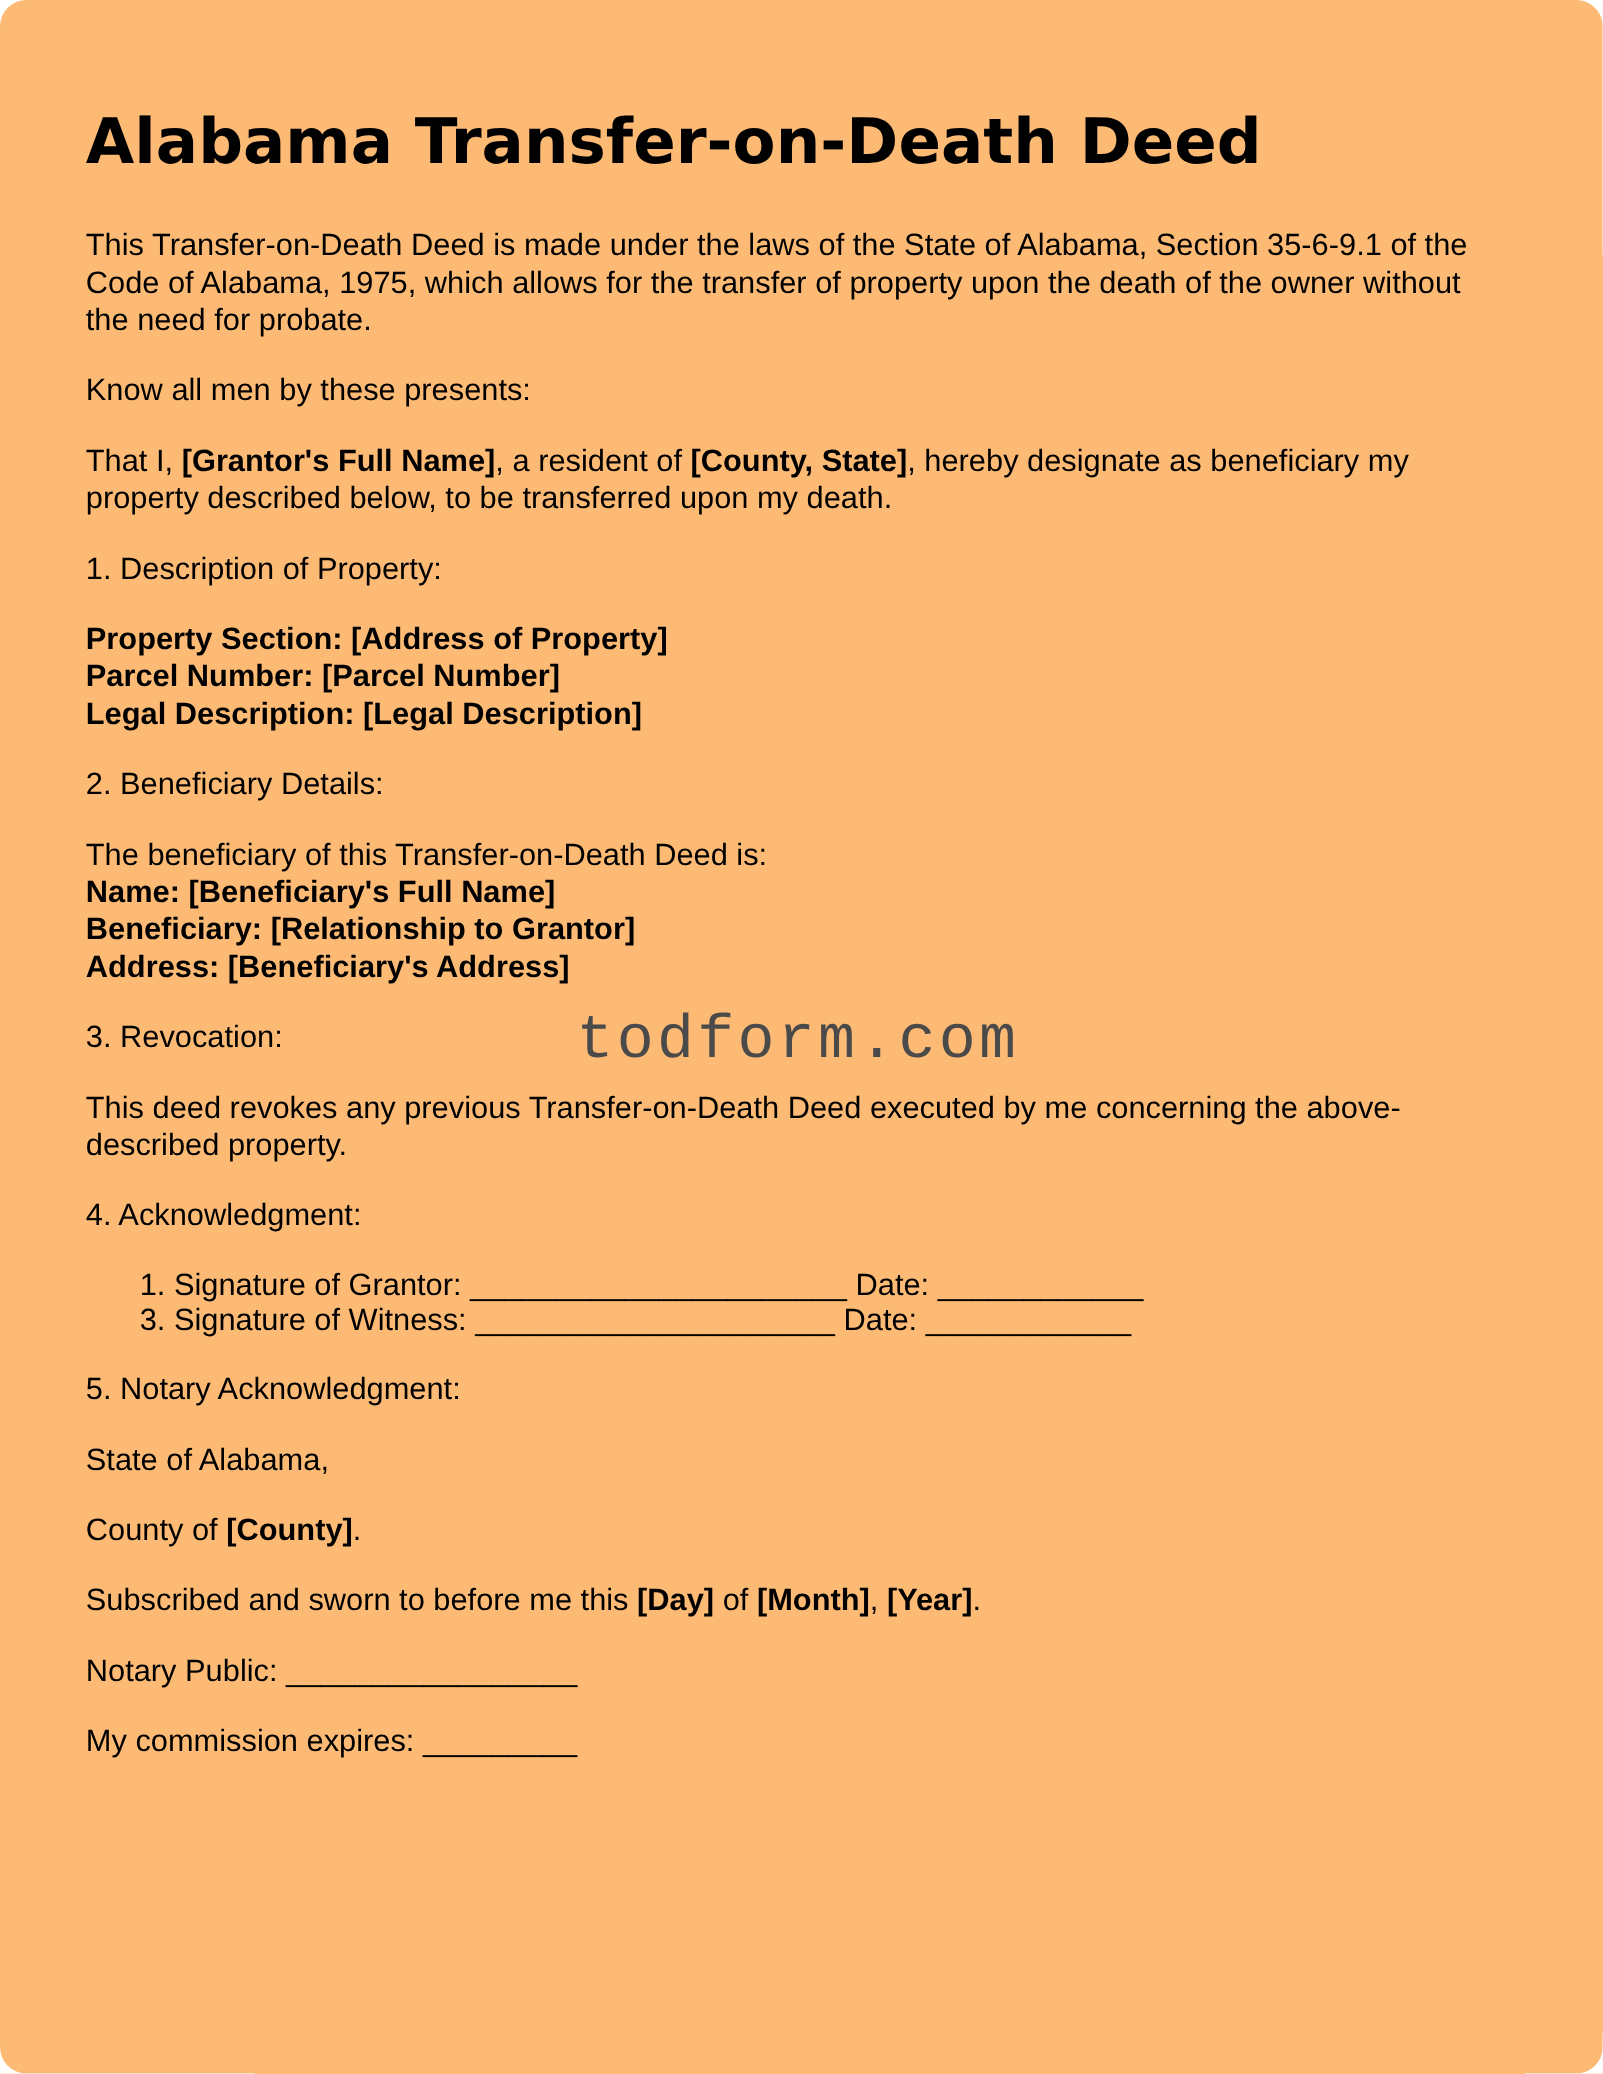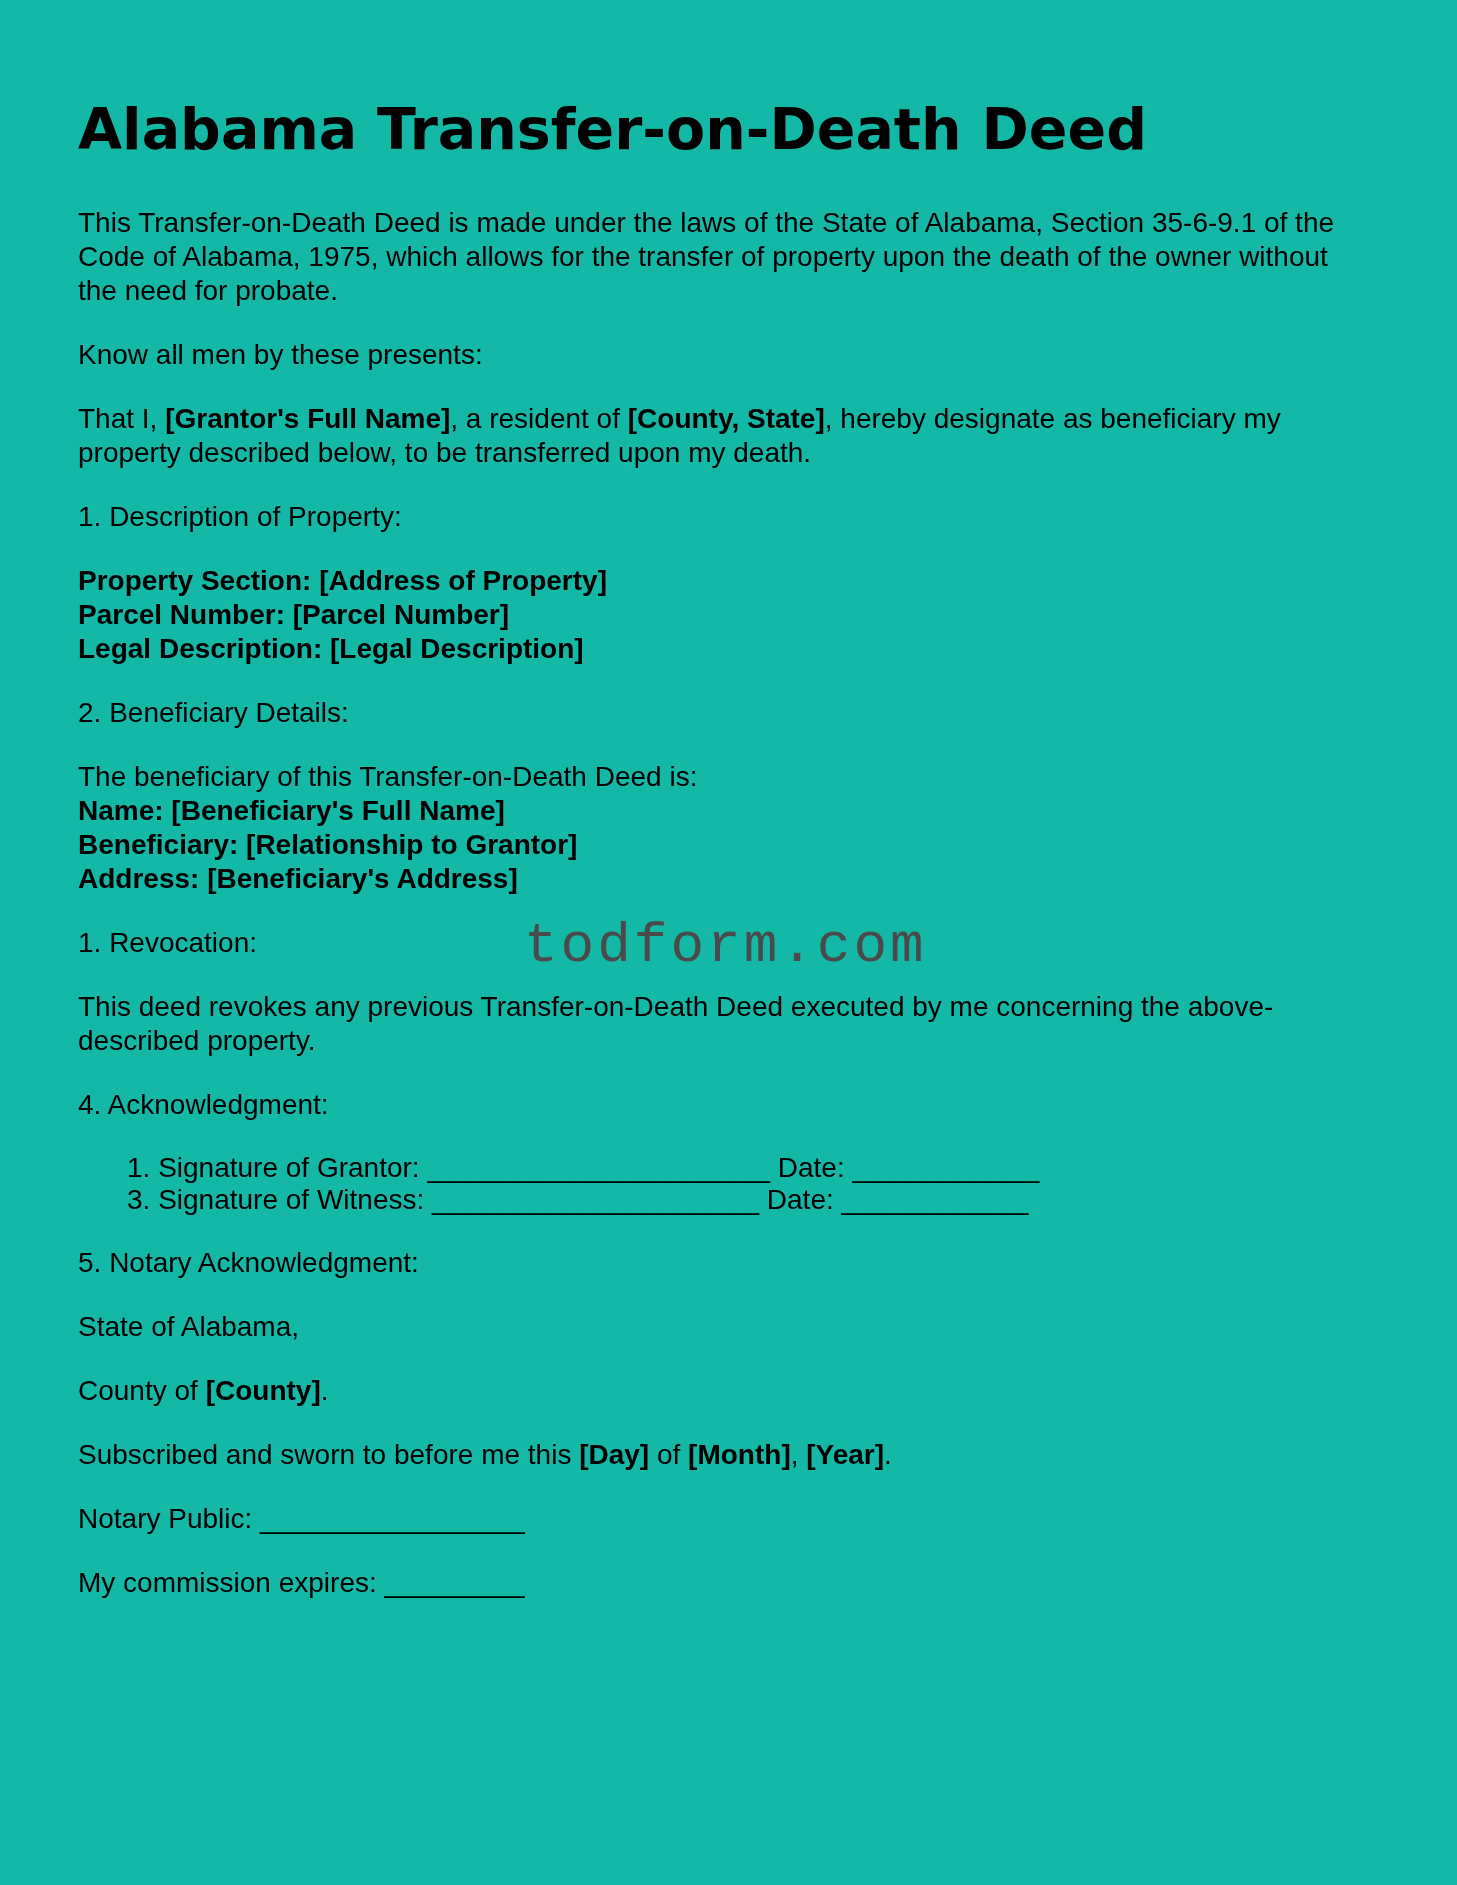--- a/index.html
+++ b/index.html
@@ -5,27 +5,28 @@
   html, body {
     margin: 0;
     padding: 0;
     background: #ffffff;
   }
   .page {
     position: relative;
     width: 1457px;
     height: 1885px;
     box-sizing: border-box;
-    background: #14b8a6;
+    background: #fdba74;
     color: #000000;
     font-family: "Liberation Sans", sans-serif;
     font-size: 28px;
     line-height: 34px;
     padding: 94px 95px 0 78px;
     overflow: hidden;
+    border-radius: 24px;
   }
   h1.doc-title {
     font-family: "DejaVu Sans", "Liberation Sans", sans-serif;
     font-size: 57px;
     line-height: 70px;
     font-weight: bold;
     margin: 0 0 42px 0;
     white-space: nowrap;
   }
   p.para {
@@ -74,21 +75,21 @@
 
   <p class="para">2. Beneficiary Details:</p>
 
   <p class="para">
     <span class="line">The beneficiary of this Transfer-on-Death Deed is:</span>
     <span class="line bold">Name: [Beneficiary's Full Name]</span>
     <span class="line bold">Beneficiary: [Relationship to Grantor]</span>
     <span class="line bold">Address: [Beneficiary's Address]</span>
   </p>
 
-  <p class="para">1. Revocation:</p>
+  <p class="para">3. Revocation:</p>
 
   <p class="para">This deed revokes any previous Transfer-on-Death Deed executed by me concerning the above-described property.</p>
 
   <p class="para">4. Acknowledgment:</p>
 
 
   <div class="sig-list">
     <span class="line">1. Signature of Grantor: ______________________ Date: ____________</span>
     <span class="line">3. Signature of Witness: _____________________ Date: ____________</span>
   </div>

